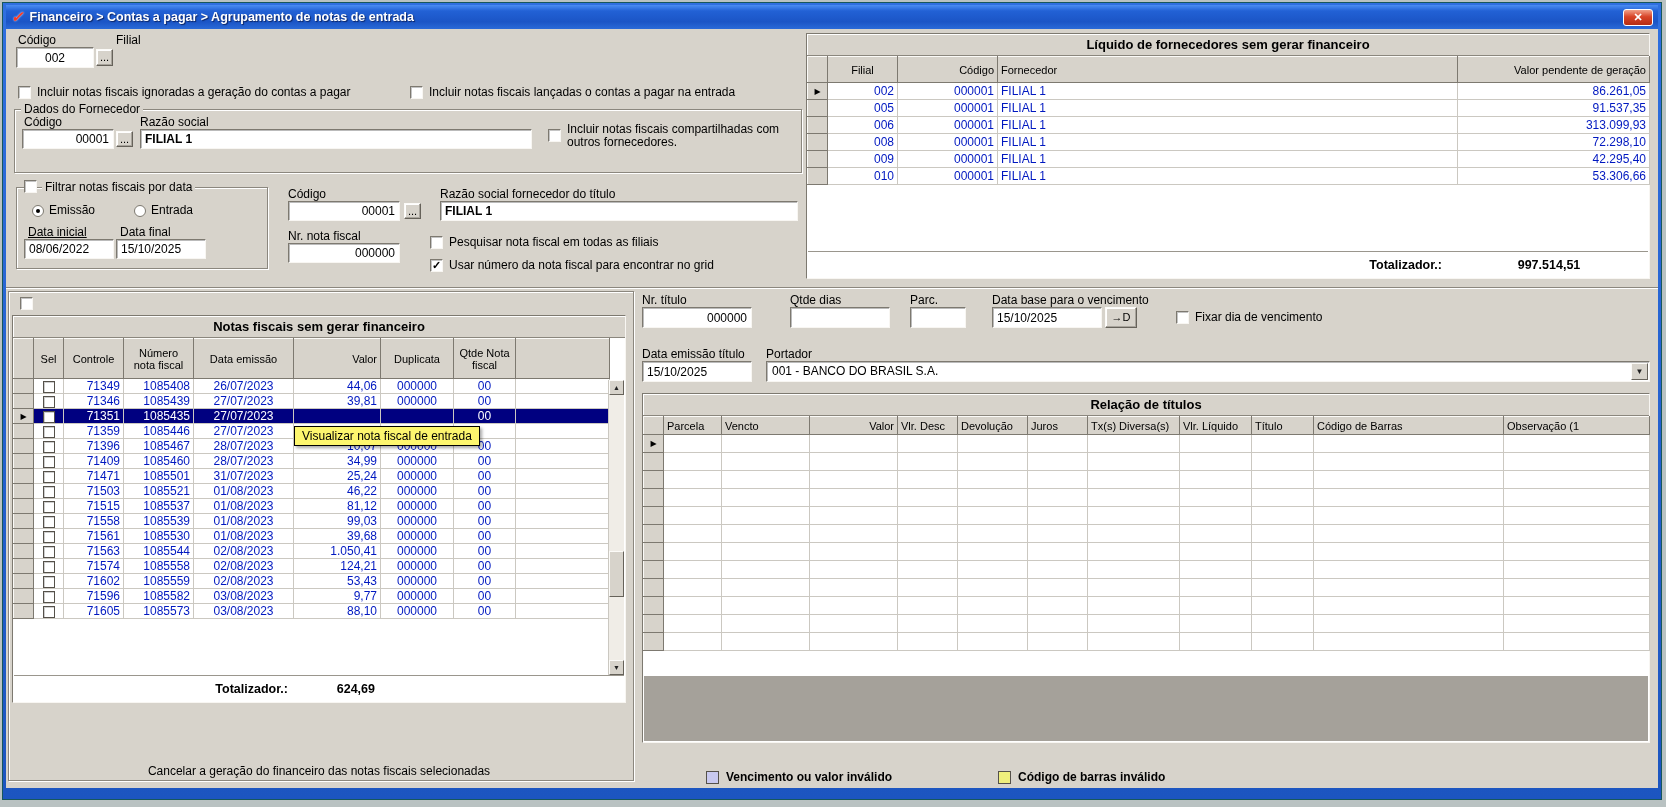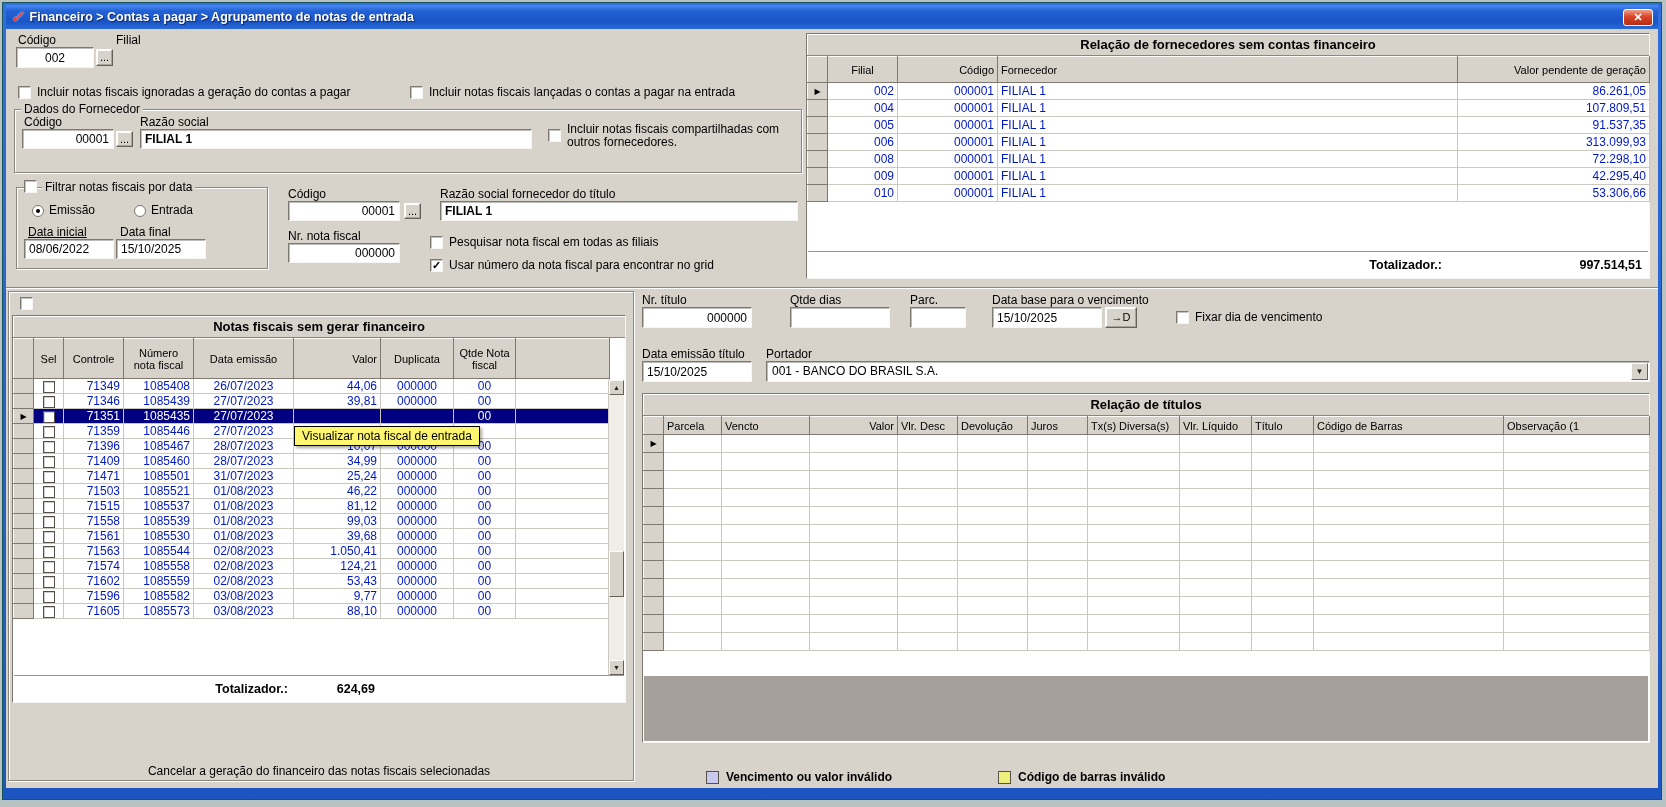--- a/index.html
+++ b/index.html
@@ -99,21 +99,21 @@
     <span class="lbl" style="left:434px;top:158px;">Razão social fornecedor do título</span>
     <input class="fld bold" style="left: 434px; top: 172px; width: 358px; height: 20px;" value="FILIAL 1">
     <span class="lbl" style="left:282px;top:200px;">Nr. nota fiscal</span>
     <input class="fld right" style="left: 282px; top: 214px; width: 112px; height: 20px;" value="000000">
     <span class="cb" style="left:424px;top:207px;"></span>
     <span class="lbl" style="left:443px;top:206px;">Pesquisar nota fiscal em todas as filiais</span>
     <span class="cb" style="left:424px;top:230px;"><span>✓</span></span>
     <span class="lbl" style="left:443px;top:229px;">Usar número da nota fiscal para encontrar no grid</span>
 
     <div class="grid-panel" style="left:800px;top:4px;width:844px;height:246px;">
-      <div class="grid-title">Relação de fornecedores sem contas financeiro</div>
+      <div class="grid-title">Líquido de fornecedores sem gerar financeiro</div>
       <table class="dg dg-forn" style="width:842px;">
         <colgroup>
             <col style="width:20px">
             <col style="width:70px">
             <col style="width:100px">
             <col style="width:460px">
             <col style="width:192px">
           </colgroup>
         <thead>
           <tr>
@@ -128,27 +128,20 @@
 
             <tr>
               <td class="ind">▶</td>
               <td class="ar">002</td>
               <td class="ar">000001</td>
               <td class="al">FILIAL 1</td>
               <td class="ar">86.261,05</td>
             </tr>
 
 
-            <tr>
-              <td class="ind"></td>
-              <td class="ar">004</td>
-              <td class="ar">000001</td>
-              <td class="al">FILIAL 1</td>
-              <td class="ar">107.809,51</td>
-            </tr>
 
             <tr>
               <td class="ind"></td>
               <td class="ar">005</td>
               <td class="ar">000001</td>
               <td class="al">FILIAL 1</td>
               <td class="ar">91.537,35</td>
             </tr>
 
             <tr>
@@ -179,21 +172,21 @@
               <td class="ind"></td>
               <td class="ar">010</td>
               <td class="ar">000001</td>
               <td class="al">FILIAL 1</td>
               <td class="ar">53.306,66</td>
             </tr>
           </tbody>
       </table>
       <div class="total-bar">
         <span style="flex:1;text-align:right;padding-right:14px;">Totalizador.:</span>
-        <span style="width:192px;text-align:right;padding-right:6px;">997.514,51</span>
+        <span style="width:192px;text-align:center;padding-right:6px;">997.514,51</span>
       </div>
     </div>
 
     <div class="hsep" style="top:258px;"></div>
 
     <div class="gbox" style="left:2px;top:262px;width:626px;height:490px;"></div>
     <span class="cb" style="left:14px;top:268px;"></span>
     <span class="lbl" style="left:33px;top:267px;margin-top:28px;">Selecionar todas notas</span>
 
     <div class="grid-panel" style="left:6px;top:286px;width:614px;height:388px;">

